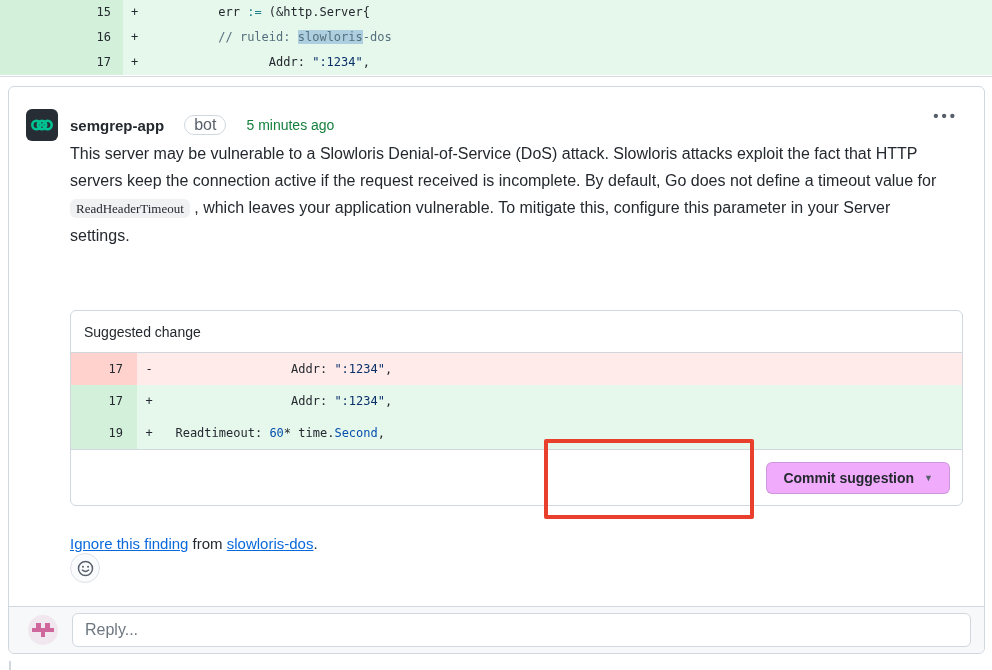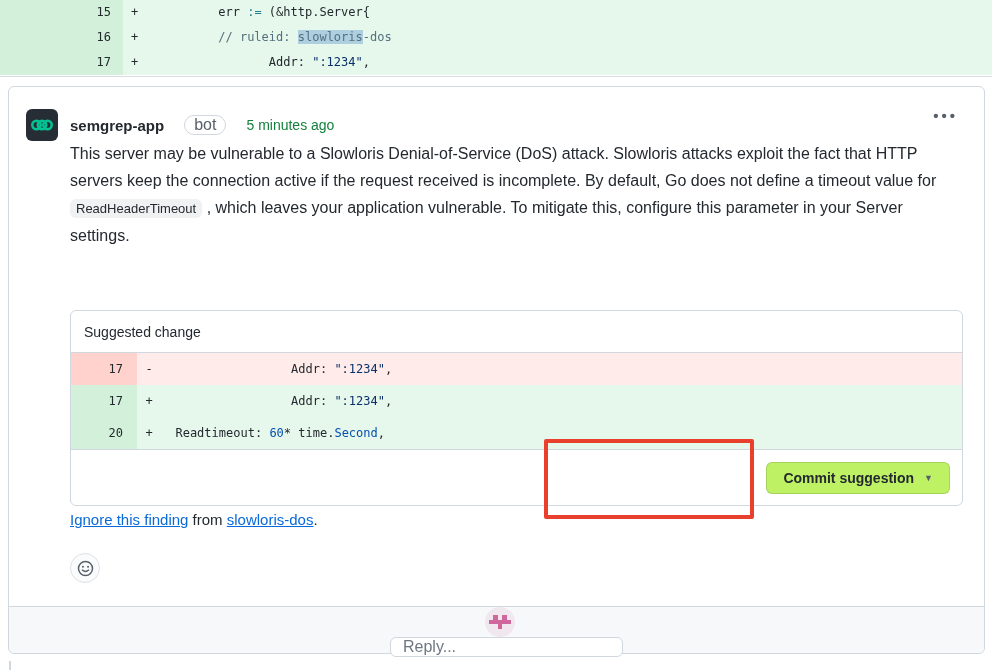--- a/index.html
+++ b/index.html
@@ -35,55 +35,55 @@
     align-items: center; gap: 20px; }
   .author { font-weight: bold; font-size: 15px; color: #24292f; }
   .badge { font-size: 16px; color: #57606a; border: 1px solid #d0d7de;
     border-radius: 999px; padding: 1px 9px 2px; line-height: 15px; }
   .time { font-size: 14px; color: #15803d; }
   .kebab { position: absolute; right: 26px; top: 20px; color: #57606a;
     font-size: 15px; letter-spacing: 3px; font-weight: bold; cursor: pointer; }
 
   .body-text { position: absolute; left: 61px; top: 53px; width: 876px;
     font-size: 16px; line-height: 27px; color: #24292f; }
-  .inline-code { font-family: Liberation Sans, sans-serif; font-size: 13px;
+  .inline-code { font-family: Liberation Serif, serif; font-size: 13px;
     background: #eff1f3; border-radius: 6px; padding: 2px 6px; }
 
   
   .sugg { position: absolute; left: 61px; top: 223px; width: 893px;
     border: 1px solid #d0d7de; border-radius: 6px; background: #fff; overflow: hidden; }
   .sugg-head { height: 42px; line-height: 42px; padding: 0 13px; font-size: 14px;
     color: #24292f; border-bottom: 1px solid #d0d7de; }
   .sugg .drow { height: 32px; line-height: 32px; }
   .sugg .gut { width: 66px; padding-right: 14px; }
   .sugg .gut.g-del { background: #ffd2ce; }
   .sugg .gut.g-add { background: #d2f0da; }
   .sugg .mark { flex-basis: 24px; }
   .sugg-foot { height: 56px; border-top: 1px solid #d0d7de; display: flex;
     align-items: center; justify-content: flex-end; gap: 18px; padding: 0 12px; }
   .btn { height: 32px; padding: 0 16px; font-size: 14px; font-weight: bold;
-    font-family: "Liberation Sans", sans-serif; color: #24292f; background: #bef264;
+    font-family: "Liberation Sans", sans-serif; color: #24292f; background: #f0abfc;
     border: 1px solid rgba(27,31,36,0.15); border-radius: 6px; cursor: pointer;
     display: inline-flex; align-items: center; gap: 10px; }
   .caret { font-size: 9px; color: #57606a; }
 
   
   .anno { position: absolute; left: 535px; top: 352px; width: 210px; height: 80px;
     border: 4px solid #e8402d; border-radius: 2px; pointer-events: none; }
 
   
-  .ignore-line { position: absolute; left: 61px; top: 424px; font-size: 15px; }
+  .ignore-line { position: absolute; left: 61px; top: 448px; font-size: 15px; }
   .ignore-line a { color: #0969da; text-decoration: underline; cursor: pointer; }
   .emoji-btn { position: absolute; left: 61px; top: 466px; width: 30px; height: 30px;
     border-radius: 50%; background: #fafbfc; border: 1px solid #dde1e6;
     display: flex; align-items: center; justify-content: center; cursor: pointer; }
 
   .reply-bar { position: absolute; left: 0; bottom: 0; width: 100%; height: 47px;
     background: #f6f8fa; border-top: 1px solid #d0d7de;
-    border-radius: 0 0 6px 6px; display: flex; align-items: center; padding: 0 13px 0 19px; flex-direction: column; }
+    border-radius: 0 0 6px 6px; display: flex; align-items: center; padding: 0 13px 0 19px; }
   .reply-avatar { width: 30px; height: 30px; border-radius: 50%; background: #f1e7ef;
     overflow: hidden; flex: 0 0 auto; display: flex; align-items: center; justify-content: center; }
   .reply-input { flex: 1 1 auto; height: 34px; margin-left: 14px; border: 1px solid #d0d7de;
     border-radius: 6px; background: #fff; font-size: 16px; padding: 0 12px;
     color: #24292f; font-family: "Liberation Sans", sans-serif; }
   .reply-input::placeholder { color: #6e7781; }
 
   .next-card-edge { position: absolute; left: 9px; top: 661px; width: 2px; height: 9px;
     background: #d0d7de; }
 </style>
@@ -136,21 +136,21 @@
       <span class="codeline bg-del"><span>                  Addr: </span><span class="t-str">":1234"</span><span>,</span></span>
     </div>
 
     <div class="drow">
       <span class="gut g-add">17</span>
       <span class="mark bg-add">+</span>
       <span class="codeline bg-add"><span>                  Addr: </span><span class="t-str">":1234"</span><span>,</span></span>
     </div>
 
     <div class="drow">
-      <span class="gut g-add">20</span>
+      <span class="gut g-add">19</span>
       <span class="mark bg-add">+</span>
       <span class="codeline bg-add"><span>  Readtimeout: </span><span class="t-blue">60</span><span>* time.</span><span class="t-blue">Second</span><span>,</span></span>
     </div>
 
     <div class="sugg-foot">
       <button class="btn">
         <span>Commit suggestion</span>
         <span class="caret">▼</span>
       </button>
     </div>

